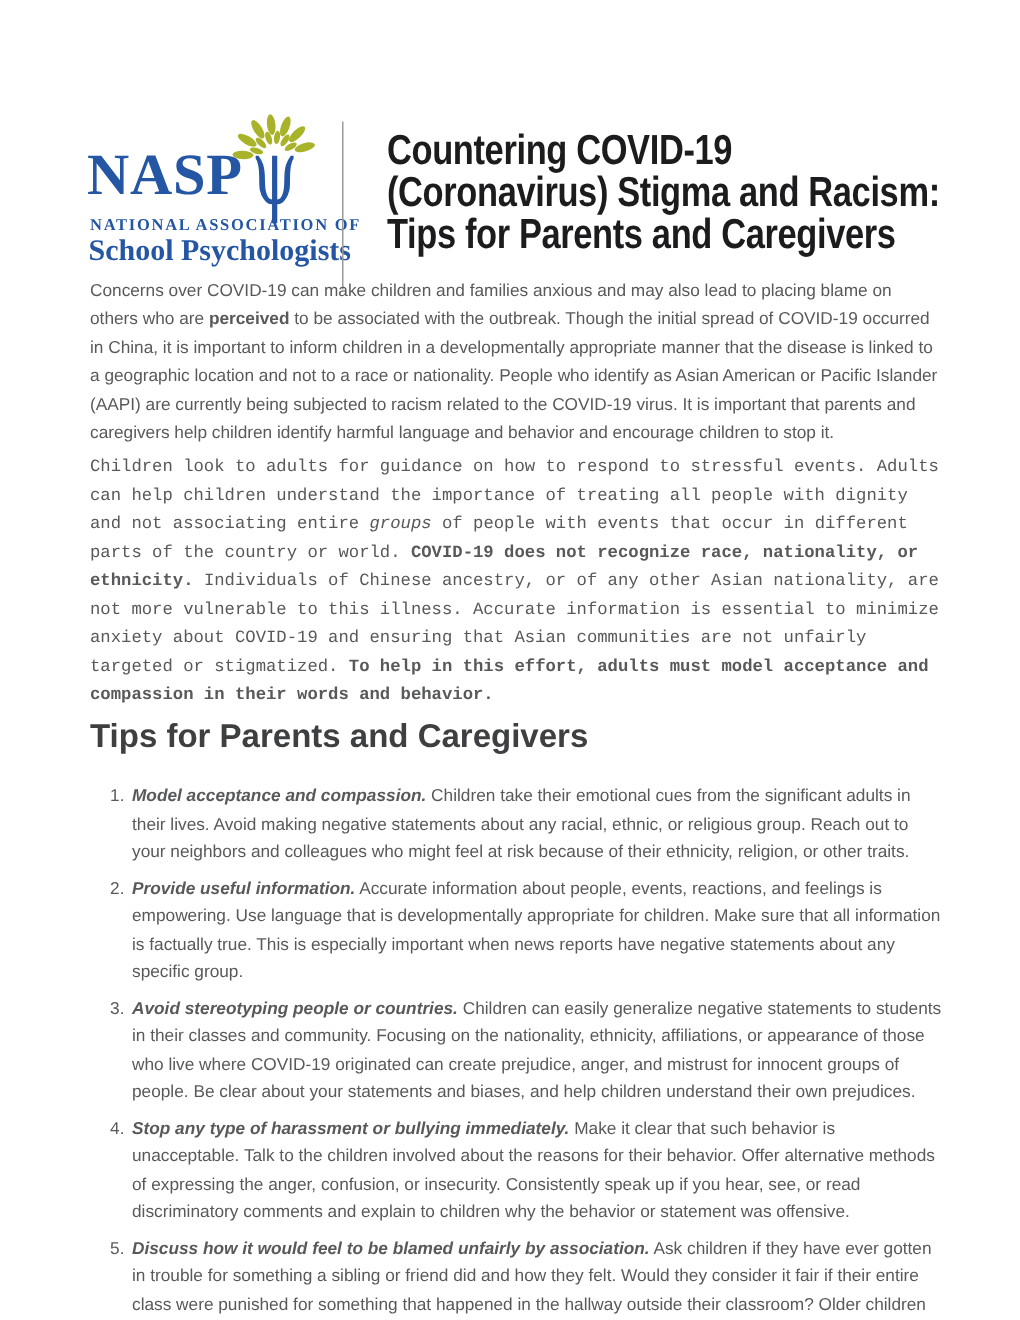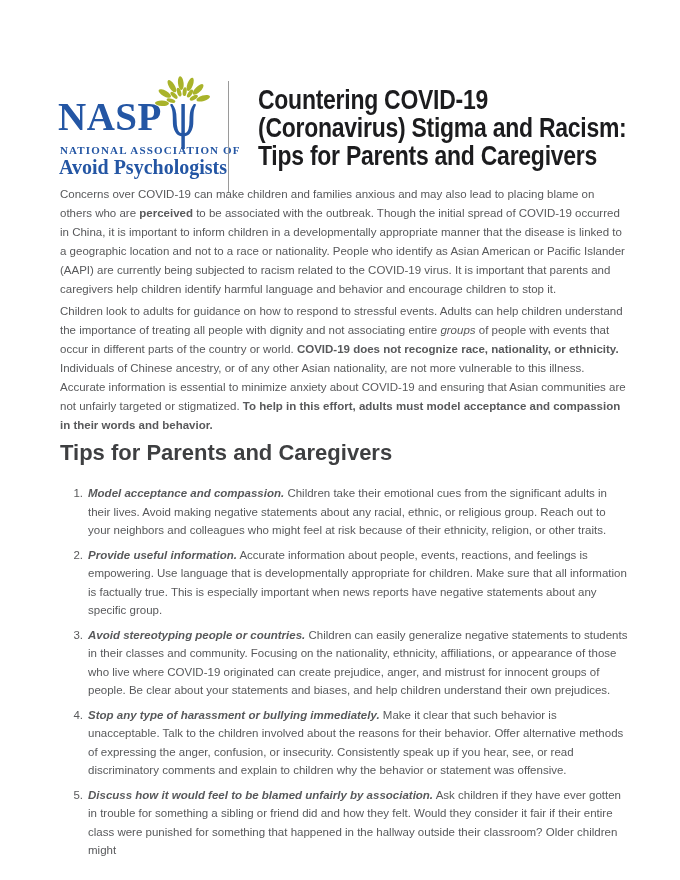--- a/index.html
+++ b/index.html
@@ -41,21 +41,21 @@
     position:absolute;left:258px;top:50px;
     font-weight:bold;font-size:28px;line-height:28px;letter-spacing:-.3px;
     color:var(--title-ink);
     transform:scaleX(.82);transform-origin:0 0;
     white-space:nowrap;
   }
 
   
   .content{position:absolute;left:60px;top:185px;width:568px;}
   .intro-para{font-size:11.5px;line-height:19px;}
-  .intro-para + .intro-para{margin-top:3px;}
+  .intro-para + .intro-para{margin-top:3px;font-family:Liberation Mono, monospace;}
   .run-b{font-weight:bold;}
   .run-i{font-style:italic;}
 
   .tips-heading{
     margin-top:6px;
     font-size:22px;line-height:24px;font-weight:bold;color:var(--heading-ink);
   }
   .tips-list{margin-top:19px;}
   .tip-item{
     display:grid;grid-template-columns:23px 1fr;column-gap:5px;
@@ -89,21 +89,21 @@
         <ellipse cx="33.1" cy="16.1" rx="2" ry="4.5" transform="rotate(-18 33.1 16.1)"></ellipse>
         <ellipse cx="38.7" cy="15.6" rx="2" ry="4.5" transform="rotate(8 38.7 15.6)"></ellipse>
         <ellipse cx="44.0" cy="17.6" rx="2" ry="4.5" transform="rotate(34 44.0 17.6)"></ellipse>
         <ellipse cx="47.8" cy="21.8" rx="2" ry="4.5" transform="rotate(60 47.8 21.8)"></ellipse>
       </g>
       <text transform="translate(37,60) scale(0.62,1)" text-anchor="middle" font-family="DejaVu Serif, serif" font-size="62" fill="#2456a4">ψ</text>
     </svg>
   </div>
 
   <div class="nasp-assoc">NATIONAL ASSOCIATION OF</div>
-  <div class="nasp-school">Avoid Psychologists</div>
+  <div class="nasp-school">School Psychologists</div>
 
   <div class="masthead-divider"></div>
 
   <div class="doc-title">
     <div>Countering COVID-19</div>
     <div>(Coronavirus) Stigma and Racism:</div>
     <div>Tips for Parents and Caregivers</div>
   </div>
 </div>
 

